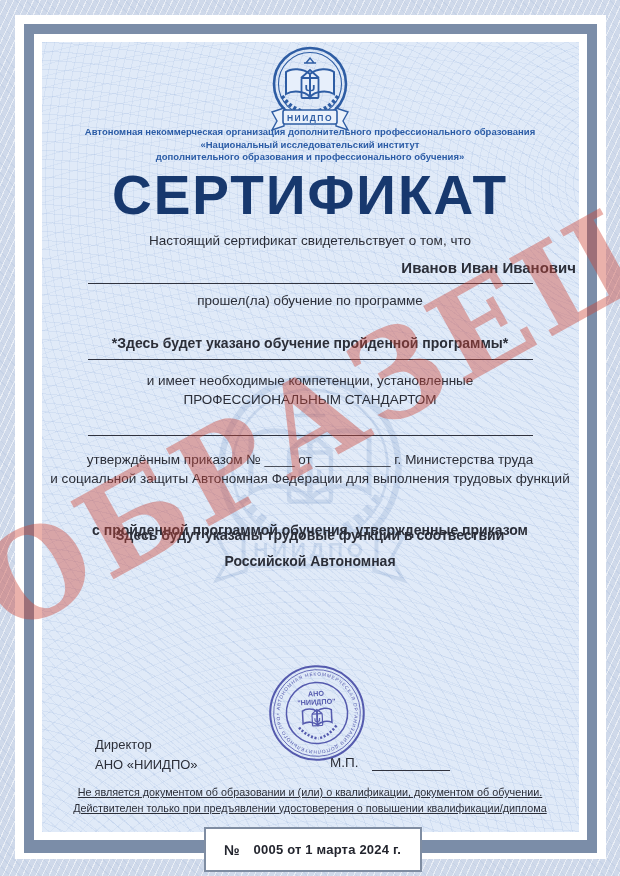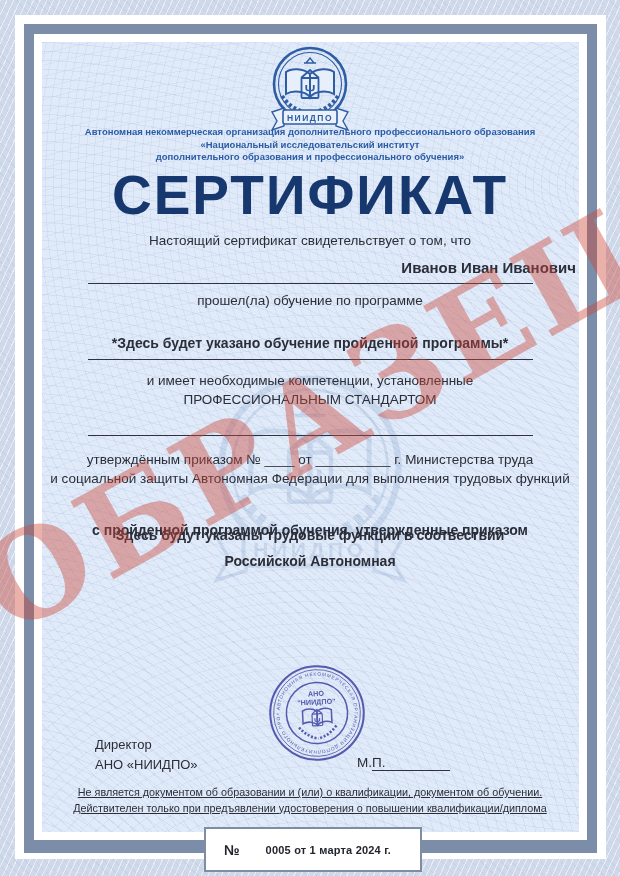--- a/index.html
+++ b/index.html
@@ -25,30 +25,30 @@
   }
   
   .cline{position:absolute;left:44px;right:44px;text-align:center;color:#2b2e38;}
   .org{font-size:9.5px;font-weight:bold;color:#2b5ca6;line-height:12.5px;}
   .title{font-size:55px;font-weight:700;color:#17386e;letter-spacing:2px;line-height:56px;}
   .body14{font-size:13.5px;line-height:17px;}
   .bold15{font-size:15px;font-weight:bold;text-align:right;}
   .boldline{font-size:14px;font-weight:bold;line-height:15.5px;}
   .rule{position:absolute;left:88px;width:445px;height:0;border-top:1.6px solid #30333f;}
   .left-label{position:absolute;left:95px;font-size:13px;color:#2b2e38;}
-  .mp{position:absolute;left:330px;top:755px;font-size:13.5px;color:#2b2e38;margin-left:27px;}
+  .mp{position:absolute;left:330px;top:755px;font-size:13.5px;color:#2b2e38;}
   .sig-line{position:absolute;left:372px;top:770px;width:78px;border-top:1.6px solid #30333f;}
   .footer-small{font-size:10.8px;line-height:15.5px;color:#2b2e38;text-decoration:underline;}
   .numbox{
     position:absolute;left:204px;top:827px;width:214px;height:41px;
     background:#ffffff;border:2px solid #7f8da2;z-index:6;
     display:flex;align-items:center;color:#23252e;
   }
   .numbox .nlabel{font-size:14px;font-weight:bold;margin-left:18px;}
-  .numbox .nvalue{font-size:11px;font-weight:bold;margin-left:26px;letter-spacing:.2px;}
+  .numbox .nvalue{font-size:13px;font-weight:bold;margin-left:14px;letter-spacing:.2px;}
   
   .wm-text{
     position:absolute;left:312px;top:420px;z-index:7;pointer-events:none;
     transform:translate(-50%,-50%) rotate(-29deg);
     font-family:"DejaVu Serif","Liberation Serif",serif;
     font-weight:bold;font-size:122px;letter-spacing:5px;white-space:nowrap;
     color:rgba(205,70,55,.42);
   }
   .wm-emblem{position:absolute;left:182px;top:366px;width:256px;height:232px;opacity:.13;z-index:0;}
   .logo{position:absolute;left:258px;top:44px;width:104px;height:92px;z-index:2;}

